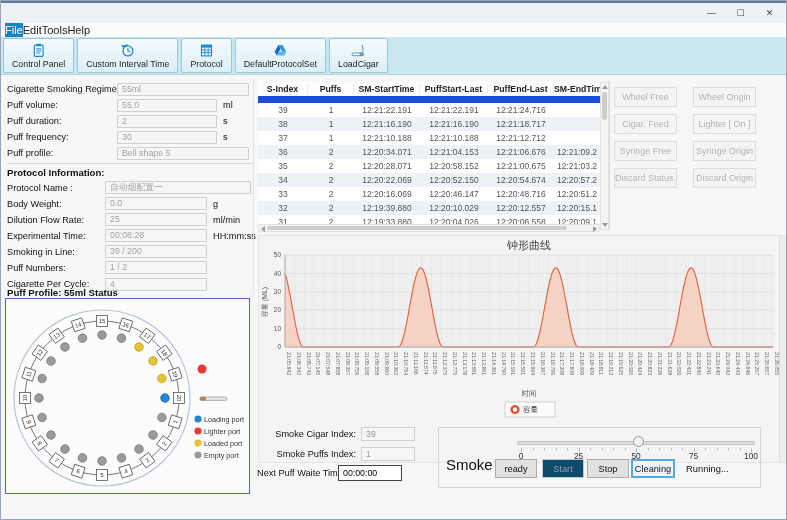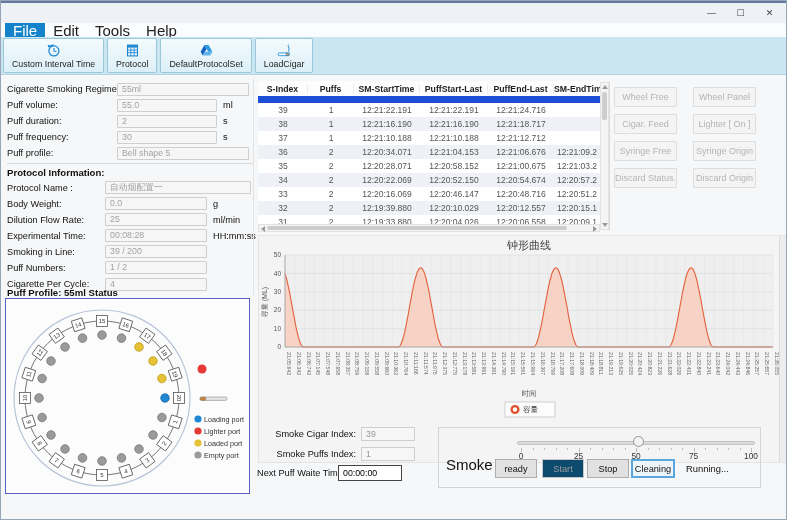--- a/index.html
+++ b/index.html
@@ -5,21 +5,21 @@
   html,body{margin:0;padding:0;background:#d9dbe0;}
   #window{position:relative;width:787px;height:520px;background:#f6f7f8;
     font-family:"Liberation Sans","DejaVu Sans",sans-serif;font-size:9.5px;color:#111;
     overflow:hidden;border:1px solid #98a5b8;box-sizing:border-box;}
   
   .titlebar{position:absolute;top:0;left:0;right:0;height:20px;background:#eef1f6;border-top:2px solid #64799e;border-bottom:1px solid #e2e6ec;}
   .win-controls{position:absolute;right:2px;top:2px;display:flex;}
   .wc{width:29px;height:16px;display:flex;align-items:center;justify-content:center;font-size:9px;color:#444;cursor:default;}
   
   .menubar{position:absolute;top:22px;left:0;right:0;height:14px;background:#fbfcfd;display:flex;padding-left:4px;}
-  .menu-item{padding:0 8px;font-size:15px;display:flex;align-items:center;color:#222;}
+  .menu-item{padding:0 0;font-size:11px;display:flex;align-items:center;color:#222;}
   .menu-item.active{background:#1583c9;color:#fff;}
   
   .toolbar{position:absolute;top:36px;left:0;right:0;height:38px;background:#c9e6f1;border-bottom:1px solid #b3d3e0;display:flex;align-items:center;padding:0 2px;gap:3px;box-sizing:border-box;}
   .tool-btn{height:31px;border:1px solid #9cc7da;background:linear-gradient(#f3fbfe,#dceff7);display:flex;flex-direction:column;align-items:center;justify-content:center;padding:1px 8px;border-radius:2px;}
   .tool-icon{height:16px;display:flex;align-items:center;}
   .tool-icon svg{width:15px;height:15px;}
   .tool-label{font-size:8.8px;color:#222;margin-top:1px;white-space:nowrap;}
   
   .left-form{position:absolute;left:6px;top:80px;width:246px;}
   .form-row{height:16.1px;display:flex;align-items:center;}
@@ -92,20 +92,32 @@
   <div class="menubar" id="menubar">
       <span class="menu-item active">File</span>
       <span class="menu-item">Edit</span>
       <span class="menu-item">Tools</span>
       <span class="menu-item">Help</span>
     </div>
   <div class="toolbar" id="toolbar">
       <div class="tool-btn">
         <div class="tool-icon">
           <svg viewBox="0 0 18 18">
+            <rect x="4" y="2.5" width="10.5" height="13.5" rx="1" fill="none" stroke="#1e88d2" stroke-width="1.4"></rect>
+            <rect x="6.5" y="1" width="5.5" height="3" rx="0.5" fill="#1e88d2"></rect>
+            <line x1="6.5" y1="7" x2="12.5" y2="7" stroke="#1e88d2" stroke-width="1.2"></line>
+            <line x1="6.5" y1="9.5" x2="12.5" y2="9.5" stroke="#1e88d2" stroke-width="1.2"></line>
+            <line x1="6.5" y1="12" x2="10.5" y2="12" stroke="#1e88d2" stroke-width="1.2"></line>
+          </svg>
+        </div>
+        <div class="tool-label">Control Panel</div>
+      </div>
+      <div class="tool-btn">
+        <div class="tool-icon">
+          <svg viewBox="0 0 18 18">
             <circle cx="9.5" cy="9.5" r="6" fill="none" stroke="#1e88d2" stroke-width="1.5"></circle>
             <polyline points="9.5,6 9.5,9.5 12.5,10.5" fill="none" stroke="#1e88d2" stroke-width="1.3"></polyline>
             <path d="M3.5,5 A7,7 0 0 1 9.5,2.5" fill="none" stroke="#1e88d2" stroke-width="1.5"></path>
             <polygon points="2,2 5,3 2.8,5.8" fill="#1e88d2"></polygon>
           </svg>
         </div>
         <div class="tool-label">Custom Interval Time</div>
       </div>
       <div class="tool-btn">
         <div class="tool-icon">
@@ -410,21 +422,21 @@
     <div class="varr down"></div>
   </div>
   <div class="hscroll">
     <div class="harr left"></div>
     <div class="hthumb"></div>
     <div class="harr right"></div>
   </div>
   <div class="vline-sep"></div>
   <div class="dev-grid" id="dev-grid">
       <div class="dev-btn">Wheel Free</div>
-      <div class="dev-btn">Wheel Panel</div>
+      <div class="dev-btn">Wheel Origin</div>
       <div class="dev-btn">Cigar. Feed</div>
       <div class="dev-btn">Lighter [ On ]</div>
       <div class="dev-btn">Syringe Free</div>
       <div class="dev-btn">Syringe Origin</div>
       <div class="dev-btn">Discard Status.</div>
       <div class="dev-btn">Discard Origin</div>
     </div>
 
   <div class="chart-panel">
     <svg id="chart-svg" width="520" height="182">

